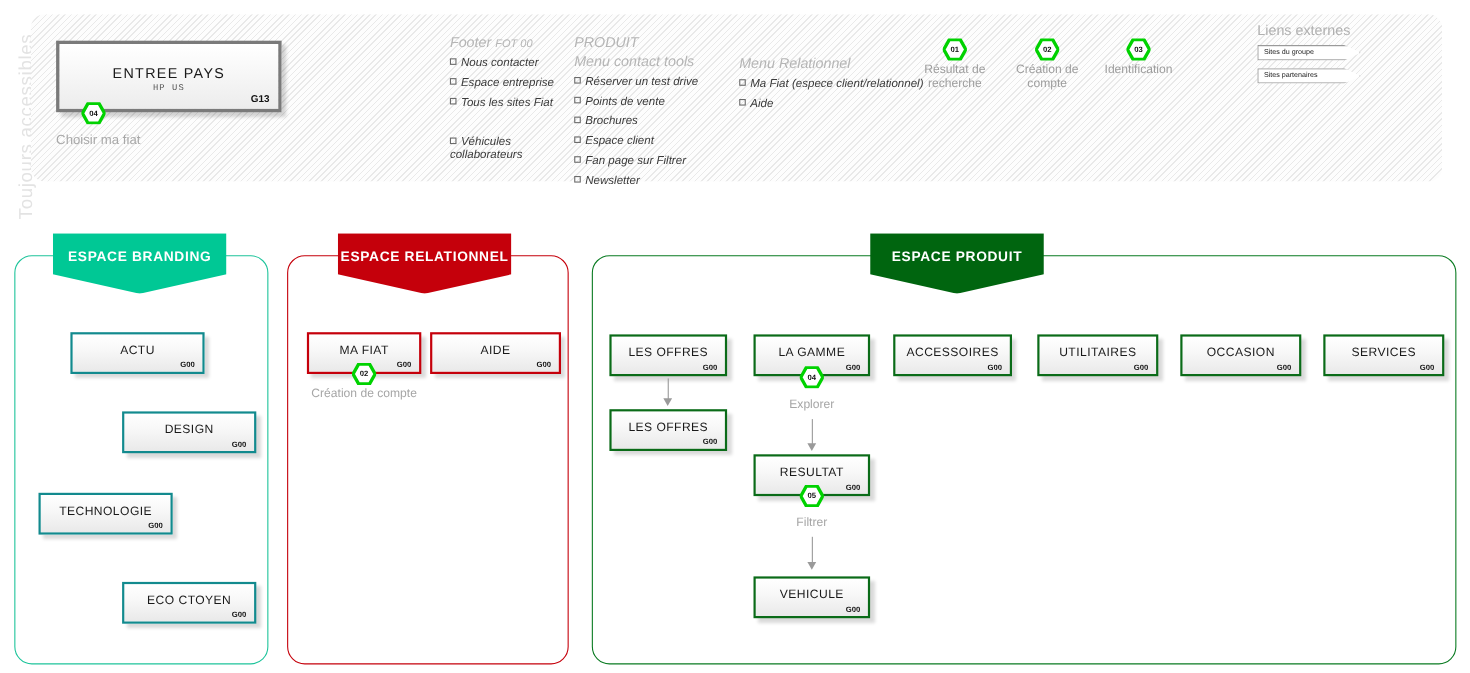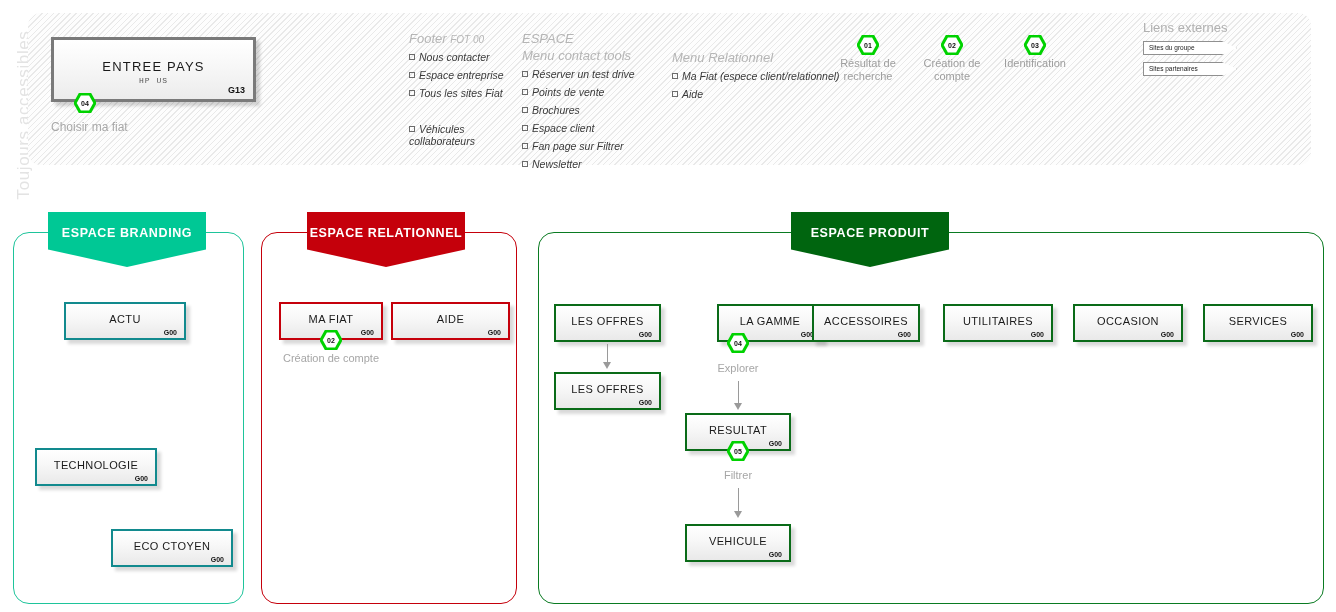--- a/index.html
+++ b/index.html
@@ -214,21 +214,21 @@
       <span>Footer</span>
       <span class="code">FOT 00</span>
     </div>
     <div class="col-item"><span class="bx"></span><span>Nous contacter</span></div>
     <div class="col-item"><span class="bx"></span><span>Espace entreprise</span></div>
     <div class="col-item"><span class="bx"></span><span>Tous les sites Fiat</span></div>
     <div class="col-item wrap"><span class="bx"></span><span>Véhicules collaborateurs</span></div>
   </div>
 
   <div class="col" style="left:522px; top:31px;">
-    <div class="col-head" style="margin-bottom:2px;">ESPACE</div>
+    <div class="col-head" style="margin-bottom:2px;">PRODUIT</div>
     <div class="col-head">Menu contact tools</div>
     <div class="col-item"><span class="bx"></span><span>Réserver un test drive</span></div>
     <div class="col-item"><span class="bx"></span><span>Points de  vente</span></div>
     <div class="col-item"><span class="bx"></span><span>Brochures</span></div>
     <div class="col-item"><span class="bx"></span><span>Espace client</span></div>
     <div class="col-item"><span class="bx"></span><span>Fan page  sur Filtrer</span></div>
     <div class="col-item"><span class="bx"></span><span>Newsletter</span></div>
   </div>
 
   <div class="col" style="left:672px; top:50px;">
@@ -274,20 +274,24 @@
   <div class="space produit"></div>
 
   <div class="banner branding">ESPACE BRANDING</div>
   <div class="banner relationnel">ESPACE RELATIONNEL</div>
   <div class="banner produit">ESPACE PRODUIT</div>
 
   <div class="node teal" style="left:64px; top:302px; width:122px;">
     <div class="lbl">ACTU</div>
     <div class="code">G00</div>
   </div>
+  <div class="node teal" style="left:111px; top:374px; width:122px;">
+    <div class="lbl">DESIGN</div>
+    <div class="code">G00</div>
+  </div>
   <div class="node teal" style="left:35px; top:448px; width:122px;">
     <div class="lbl">TECHNOLOGIE</div>
     <div class="code">G00</div>
   </div>
   <div class="node teal" style="left:111px; top:529px; width:122px;">
     <div class="lbl">ECO  CTOYEN</div>
     <div class="code">G00</div>
   </div>
 
   <div class="node red" style="left:279px; top:302px; width:104px;">
@@ -311,21 +315,21 @@
     <div class="lbl">LES OFFRES</div>
     <div class="code">G00</div>
   </div>
   <div class="vline" style="left:607px; top:344px; height:22px;"></div>
   <div class="varrow" style="left:603px; top:362px;"></div>
   <div class="node green" style="left:554px; top:372px; width:107px;">
     <div class="lbl">LES OFFRES</div>
     <div class="code">G00</div>
   </div>
 
-  <div class="node green" style="left:685px; top:304px; width:106px;margin-left:32px;">
+  <div class="node green" style="left:685px; top:304px; width:106px;">
     <div class="lbl">LA GAMME</div>
     <div class="code">G00</div>
   </div>
   <div class="hex" style="left:727px; top:333px;">
     <svg width="22" height="20" viewBox="0 0 22 20">
         <polygon points="6,1 16,1 21,10 16,19 6,19 1,10" fill="#ffffff" stroke="#00d200" stroke-width="3"></polygon>
       </svg>
     <span>04</span>
   </div>
   <div class="flow-label" style="left:688px; top:362px; width:100px;">Explorer</div>

